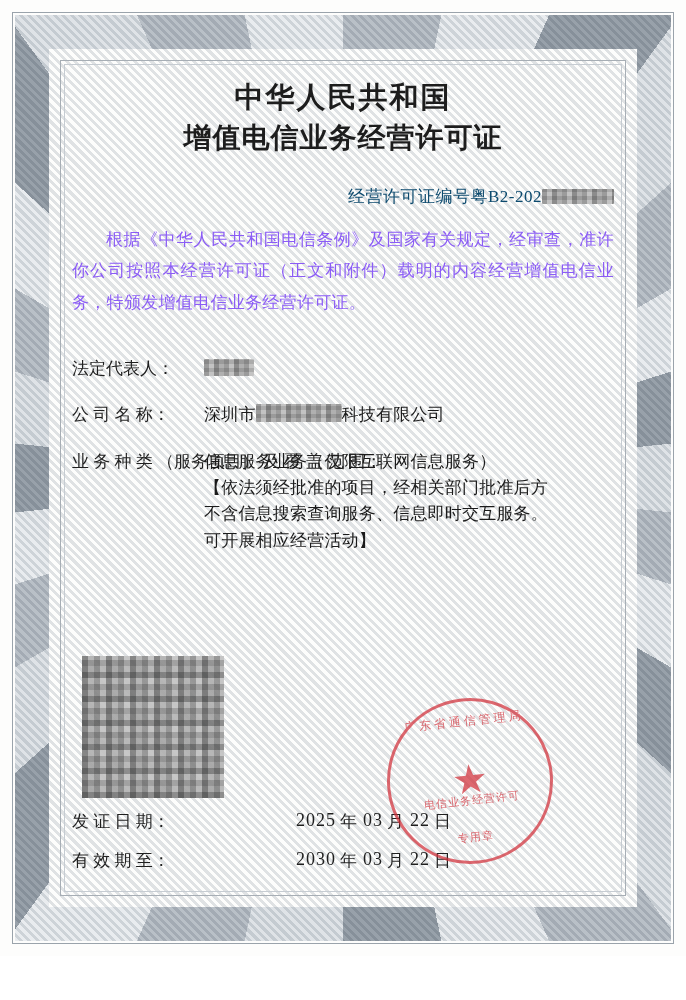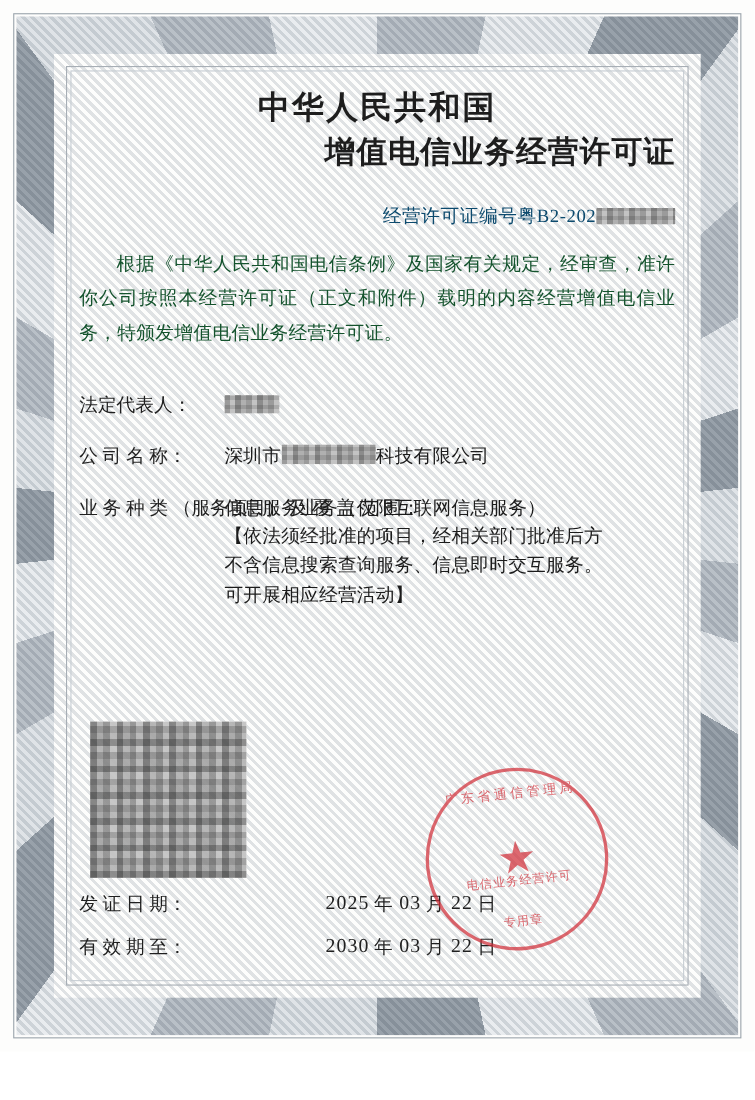--- a/index.html
+++ b/index.html
@@ -104,21 +104,20 @@
     font-weight: bold;
     font-size: 29px;
     letter-spacing: 2px;
     color: #1d1d1d;
     line-height: 1.45;
     white-space: nowrap;
   }
   .title-line.second {
     font-size: 28px;
     letter-spacing: 1px;
-    text-align: right;
   }
 
   .license-no {
     text-align: right;
     margin-top: 26px;
     font-size: 17px;
     color: #0c4a6e;
     letter-spacing: 0.5px;
     white-space: nowrap;
   }
@@ -126,21 +125,21 @@
     display: inline-block;
     vertical-align: -2px;
   }
 
   .paragraph {
     margin-top: 16px;
     font-size: 17px;
     line-height: 1.85;
     text-align: justify;
     text-indent: 2em;
-    color: #14532d;
+    color: #8b5cf6;
     letter-spacing: 0.3px;
   }
 
   
   .fields {
     margin-top: 38px;
   }
   .field-row {
     display: flex;
     align-items: flex-start;

